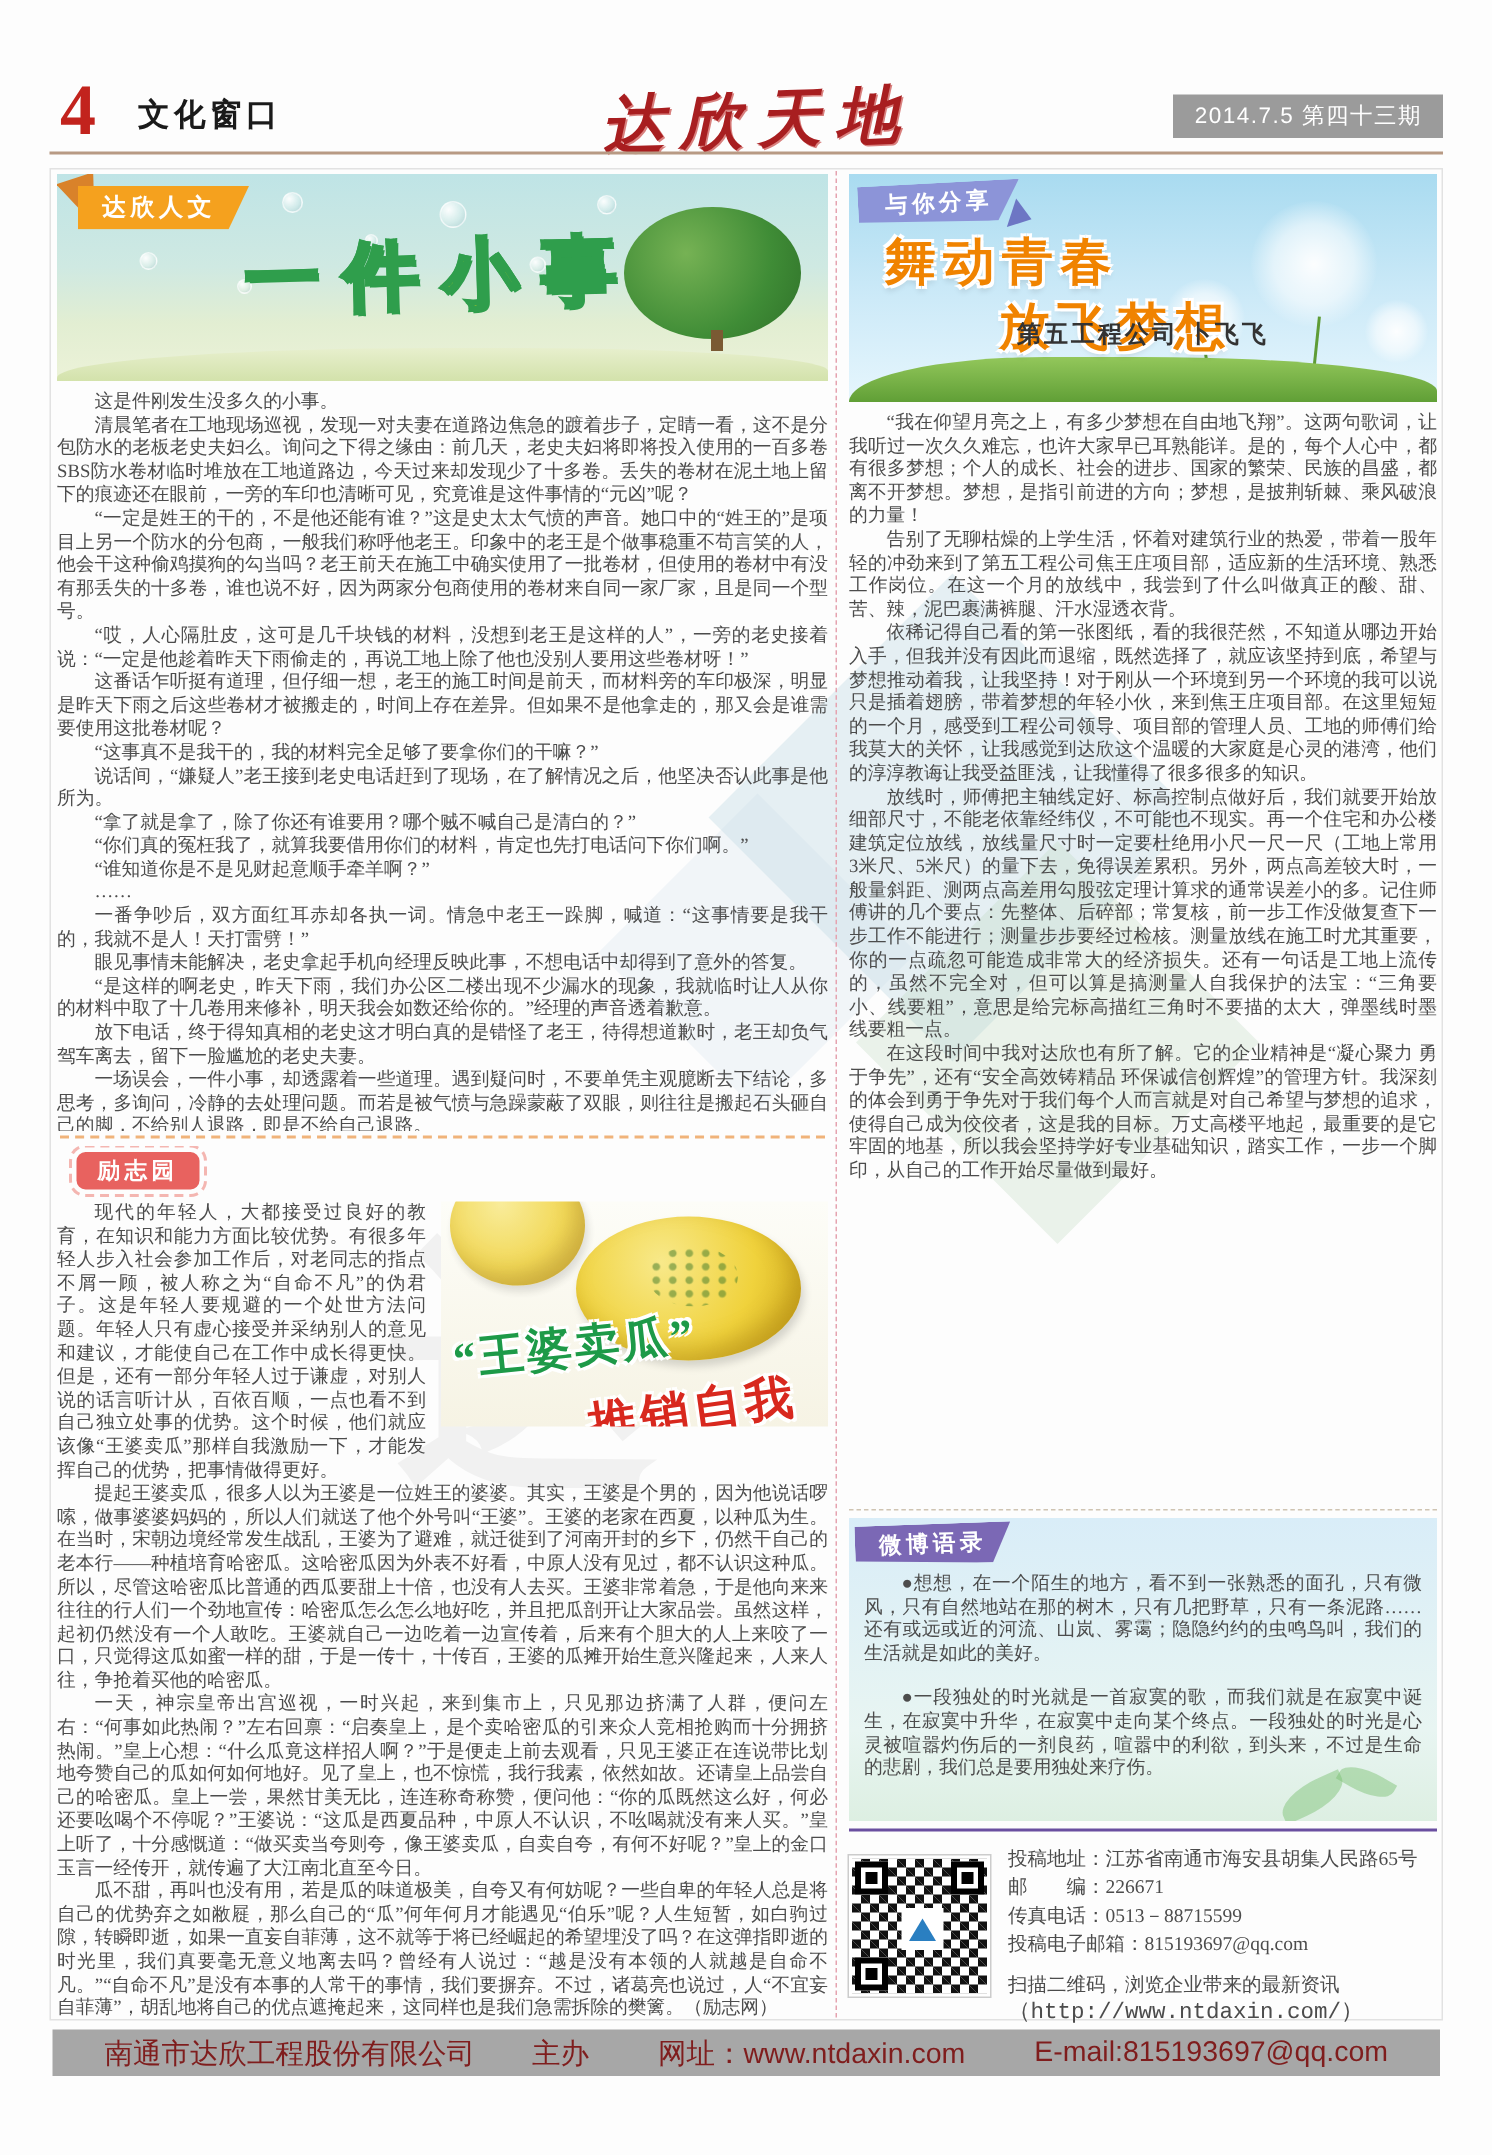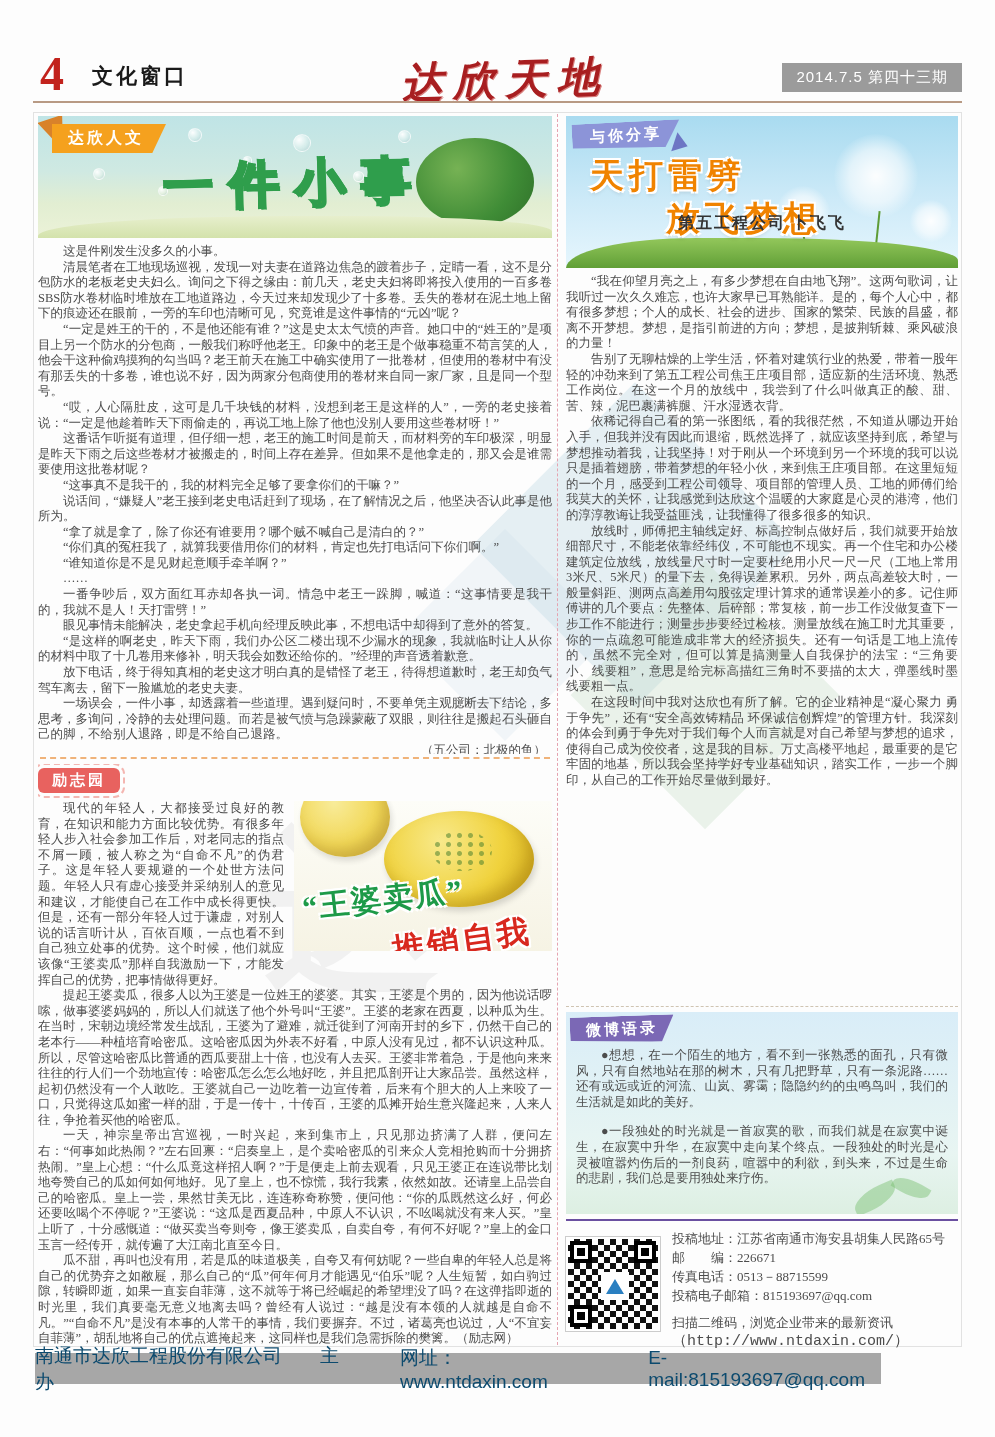--- a/index.html
+++ b/index.html
@@ -33,21 +33,21 @@
   .wm-d1 { left:520px; top:430px; width:230px; height:230px; background:rgba(170,205,220,0.28); transform:rotate(45deg); }
   .wm-d2 { left:610px; top:600px; width:190px; height:190px; background:rgba(185,215,185,0.28); transform:rotate(45deg); }
   .wm-d3 { left:430px; top:560px; width:150px; height:150px; background:rgba(200,220,230,0.22); transform:rotate(45deg); }
   .wm-char { left:260px; top:790px; font-size:180px; color:rgba(80,80,80,0.07); font-weight:bold; }
   
   .body-text { font-size:12.5px; line-height:15.6px; color:#4c4c4c; text-align:justify; }
   .body-text p { text-indent:2em; }
   .sig { text-align:right; text-indent:0 !important; padding-right:6px; }
   
   .art1 { position:absolute; left:38px; top:116px; width:514px; height:638px; overflow:hidden; z-index:1; }
-  .art1-hero { position:relative; width:100%; height:122px; overflow:hidden;
+  .art1-hero { position:relative; width:100%; height:138px; overflow:hidden;
     background:linear-gradient(180deg,#bfe4e6 0%,#cfe9e2 45%,#e2eed2 72%,#ecf2d8 100%); }
   .art1-grass { position:absolute; left:0; bottom:0; width:100%; height:22px;
     background:linear-gradient(180deg,#e7efcd,#d3e2ab); border-radius:50% 40% 0 0/90% 70% 0 0; }
   .tree { position:absolute; right:18px; top:22px; width:118px; height:88px; border-radius:50%;
     background:radial-gradient(circle at 35% 35%,#76b254,#3f8c36 60%,#2f7029); }
   .tree-trunk { position:absolute; right:70px; top:104px; width:8px; height:14px; background:#7a5a33; }
   .drop { position:absolute; border-radius:50%;
     background:radial-gradient(circle at 32% 30%,rgba(255,255,255,0.95),rgba(255,255,255,0.25) 55%,rgba(130,170,180,0.35));
     border:1px solid rgba(255,255,255,0.65); }
   .badge-ribbon { position:absolute; left:14px; top:8px; background:#f5a11e; color:#fff;
@@ -59,21 +59,21 @@
   .art1-title { position:absolute; left:0; right:0; top:34px; text-align:center; z-index:2;
     font-family:"Liberation Sans",sans-serif; font-size:50px; font-weight:800; letter-spacing:16px;
     color:#ffe60a; -webkit-text-stroke:2.5px #2f9e4c;
     text-shadow:2px 2px 0 #2f9e4c,-1px -1px 0 #2f9e4c,1px -1px 0 #2f9e4c,-1px 1px 0 #2f9e4c;
     transform:rotate(-1.5deg); }
   .art1 .body-text { margin-top:6px; }
   
   .art2 { position:absolute; left:38px; top:764px; width:514px; height:582px; overflow:hidden; z-index:1; }
   .badge-lizhi { display:inline-block; background:#e8625f; color:#fff; font-family:"Liberation Sans",sans-serif;
     font-size:15px; font-weight:bold; letter-spacing:3px; padding:3px 14px; border-radius:6px;
-    outline:2px dashed #f4b6b1; outline-offset:3px; margin:4px 0 8px 0; }
+    outline:2px dashed #f4b6b1; outline-offset:3px; margin:4px 0 8px 13px; }
   .melon-box { float:right; width:258px; height:150px; position:relative; margin:0 0 6px 10px;
     background:linear-gradient(180deg,#fdfdf8,#f6f3e4); overflow:hidden; }
   .melon { position:absolute; border-radius:50%;
     background:radial-gradient(circle at 38% 32%,#f8e98a,#f0d23c 55%,#d8b424 85%);
     box-shadow:inset -6px -8px 14px rgba(150,110,10,0.35), 2px 4px 6px rgba(0,0,0,0.15); }
   .melon.m1 { right:18px; top:10px; width:150px; height:96px; }
   .melon.m2 { left:6px; top:-24px; width:90px; height:80px; opacity:0.85; }
   .melon-speck { position:absolute; right:60px; top:30px; width:60px; height:40px; border-radius:50%;
     background:radial-gradient(circle,rgba(60,120,40,0.5) 2px,transparent 3px); background-size:11px 9px; }
   .melon-t-green { position:absolute; left:8px; bottom:44px; font-weight:800; font-size:30px; color:#1d9a48;
@@ -126,22 +126,22 @@
   .qr .f::after { content:""; position:absolute; left:3px; top:3px; width:8px; height:8px; background:#000; }
   .qr .tl { left:2px; top:2px; } .qr .tr { right:2px; top:2px; } .qr .bl { left:2px; bottom:2px; }
   .qr .logo { position:absolute; left:33px; top:33px; width:28px; height:28px; background:#fff;
     display:flex; align-items:center; justify-content:center; }
   .qr .logo::after { content:""; width:0; height:0; border-left:9px solid transparent;
     border-right:9px solid transparent; border-bottom:15px solid #2a7fc1; }
   .contact-lines { font-size:13px; line-height:19px; color:#4c4c4c; padding-top:2px; }
   .contact-lines .note { margin-top:8px; }
   .contact-lines .url { font-family:"Liberation Mono",monospace; font-size:15px; }
   
-  .footer { position:absolute; left:35px; top:1353px; width:846px; height:31px; background:#a7a7a7;
-    color:#0c4a6e; font-family:"Liberation Sans",sans-serif; font-size:19px;
+  .footer { position:absolute; left:35px; top:1353px; width:925px; height:31px; background:#a7a7a7;
+    color:#7f1d1d; font-family:"Liberation Sans",sans-serif; font-size:19px;
     display:flex; align-items:center; justify-content:center; gap:46px; z-index:2; }
 </style>
 </head>
 <body>
 
 <div class="page">
 
   <div class="hd-pagenum">4</div>
   <div class="hd-section">文化窗口</div>
   <div class="hd-masthead">达欣天地</div>
@@ -218,21 +218,21 @@
     <div class="art3-hero">
       <div class="dand" style="right:40px;top:18px;width:84px;height:84px;"></div>
       <div class="dand" style="right:128px;top:70px;width:54px;height:54px;"></div>
       <div class="dand" style="right:6px;top:84px;width:42px;height:42px;"></div>
       <div class="dand-stem" style="right:80px;top:95px;height:50px;transform:rotate(6deg);"></div>
       <div class="dand-stem" style="right:152px;top:112px;height:34px;transform:rotate(-8deg);"></div>
       <div class="art3-grass"></div>
       <div class="badge-share-fold"></div>
       <div class="badge-share">与你分享</div>
       <div class="art3-title">
-        <span class="l1">天打雷劈</span>
+        <span class="l1">舞动青春</span>
         <span class="l2">放飞梦想</span>
       </div>
       <div class="art3-byline">第五工程公司  卜飞飞</div>
     </div>
     <div class="body-text">
       <p>“我在仰望月亮之上，有多少梦想在自由地飞翔”。这两句歌词，让我听过一次久久难忘，也许大家早已耳熟能详。是的，每个人心中，都有很多梦想；个人的成长、社会的进步、国家的繁荣、民族的昌盛，都离不开梦想。梦想，是指引前进的方向；梦想，是披荆斩棘、乘风破浪的力量！</p>
       <p>告别了无聊枯燥的上学生活，怀着对建筑行业的热爱，带着一股年轻的冲劲来到了第五工程公司焦王庄项目部，适应新的生活环境、熟悉工作岗位。在这一个月的放线中，我尝到了什么叫做真正的酸、甜、苦、辣，泥巴裹满裤腿、汗水湿透衣背。</p>
       <p>依稀记得自己看的第一张图纸，看的我很茫然，不知道从哪边开始入手，但我并没有因此而退缩，既然选择了，就应该坚持到底，希望与梦想推动着我，让我坚持！对于刚从一个环境到另一个环境的我可以说只是插着翅膀，带着梦想的年轻小伙，来到焦王庄项目部。在这里短短的一个月，感受到工程公司领导、项目部的管理人员、工地的师傅们给我莫大的关怀，让我感觉到达欣这个温暖的大家庭是心灵的港湾，他们的淳淳教诲让我受益匪浅，让我懂得了很多很多的知识。</p>
       <p>放线时，师傅把主轴线定好、标高控制点做好后，我们就要开始放细部尺寸，不能老依靠经纬仪，不可能也不现实。再一个住宅和办公楼建筑定位放线，放线量尺寸时一定要杜绝用小尺一尺一尺（工地上常用3米尺、5米尺）的量下去，免得误差累积。另外，两点高差较大时，一般量斜距、测两点高差用勾股弦定理计算求的通常误差小的多。记住师傅讲的几个要点：先整体、后碎部；常复核，前一步工作没做复查下一步工作不能进行；测量步步要经过检核。测量放线在施工时尤其重要，你的一点疏忽可能造成非常大的经济损失。还有一句话是工地上流传的，虽然不完全对，但可以算是搞测量人自我保护的法宝：“三角要小、线要粗”，意思是给完标高描红三角时不要描的太大，弹墨线时墨线要粗一点。</p>
       <p>在这段时间中我对达欣也有所了解。它的企业精神是“凝心聚力  勇于争先”，还有“安全高效铸精品  环保诚信创辉煌”的管理方针。我深刻的体会到勇于争先对于我们每个人而言就是对自己希望与梦想的追求，使得自己成为佼佼者，这是我的目标。万丈高楼平地起，最重要的是它牢固的地基，所以我会坚持学好专业基础知识，踏实工作，一步一个脚印，从自己的工作开始尽量做到最好。</p>

